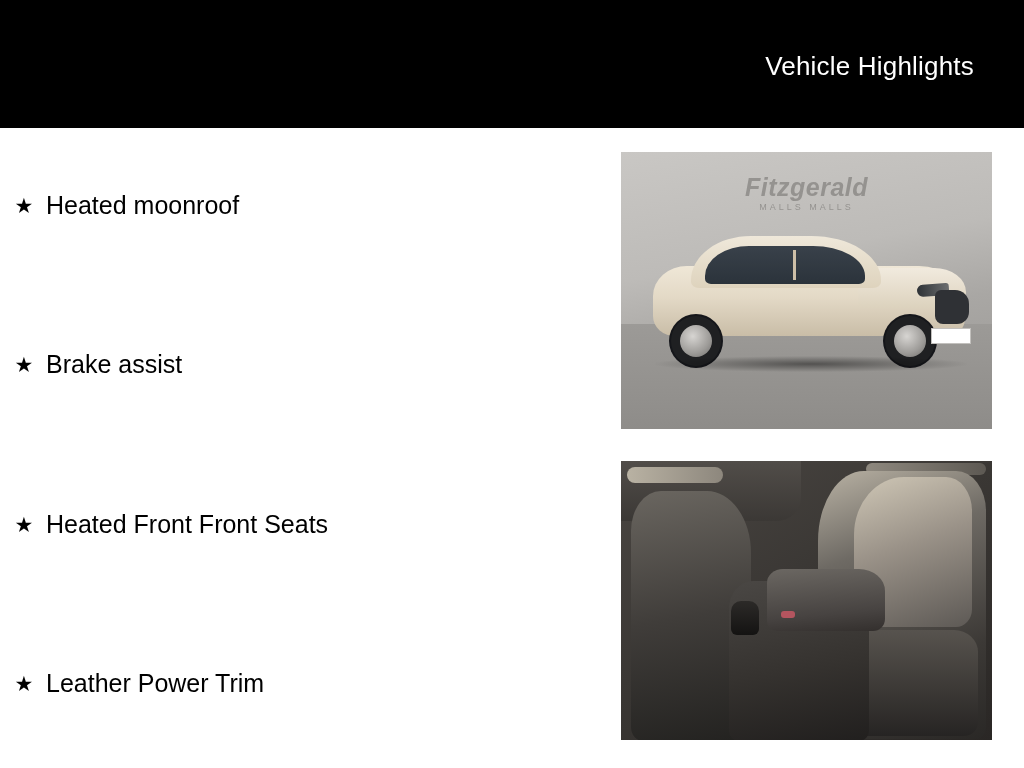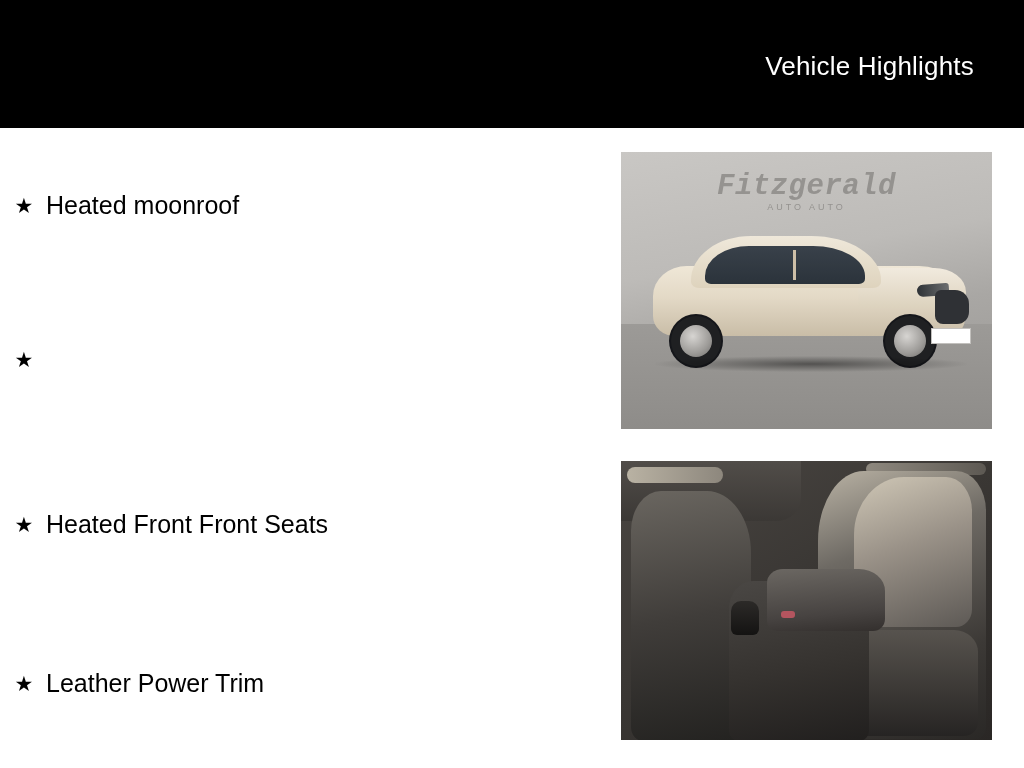--- a/index.html
+++ b/index.html
@@ -91,24 +91,24 @@
   .dealer-logo {
     position: absolute;
     left: 50%;
     top: 22px;
     transform: translateX(-50%);
     text-align: center;
     color: #8d8b88;
     opacity: 0.85;
   }
   .dealer-logo .name {
-    font-family: Liberation Mono, monospace;
+    font-family: Liberation Sans, sans-serif;
     font-style: italic;
     font-weight: bold;
-    font-size: 29px;
+    font-size: 25px;
     line-height: 26px;
     letter-spacing: 0.5px;
   }
   .dealer-logo .sub {
     font-size: 9px;
     letter-spacing: 3px;
     margin-top: 2px;
   }
   .ground {
     position: absolute;
@@ -345,39 +345,40 @@
 
   <div class="features">
 
     <div class="feature-item i0">
       <span class="bullet-star">★</span>
       <span class="feature-text">Heated moonroof</span>
     </div>
 
     <div class="feature-item i1">
       <span class="bullet-star">★</span>
+      <span class="feature-text">Brake assist</span>
     </div>
 
     <div class="feature-item i2">
       <span class="bullet-star">★</span>
       <span class="feature-text">Heated Front Front Seats</span>
     </div>
 
     <div class="feature-item i3">
       <span class="bullet-star">★</span>
       <span class="feature-text">Leather Power Trim</span>
     </div>
 
   </div>
 
   <div class="photo photo-exterior">
     <div class="ground"></div>
     <div class="dealer-logo">
       <div class="name">Fitzgerald</div>
-      <div class="sub">AUTO AUTO</div>
+      <div class="sub">MALLS MALLS</div>
     </div>
     <div class="car">
       <div class="car-body"></div>
       <div class="car-hood"></div>
       <div class="car-roof"></div>
       <div class="car-glass"></div>
       <div class="car-headlight"></div>
       <div class="car-grille"></div>
       <div class="wheel rear"></div>
       <div class="wheel front"></div>

